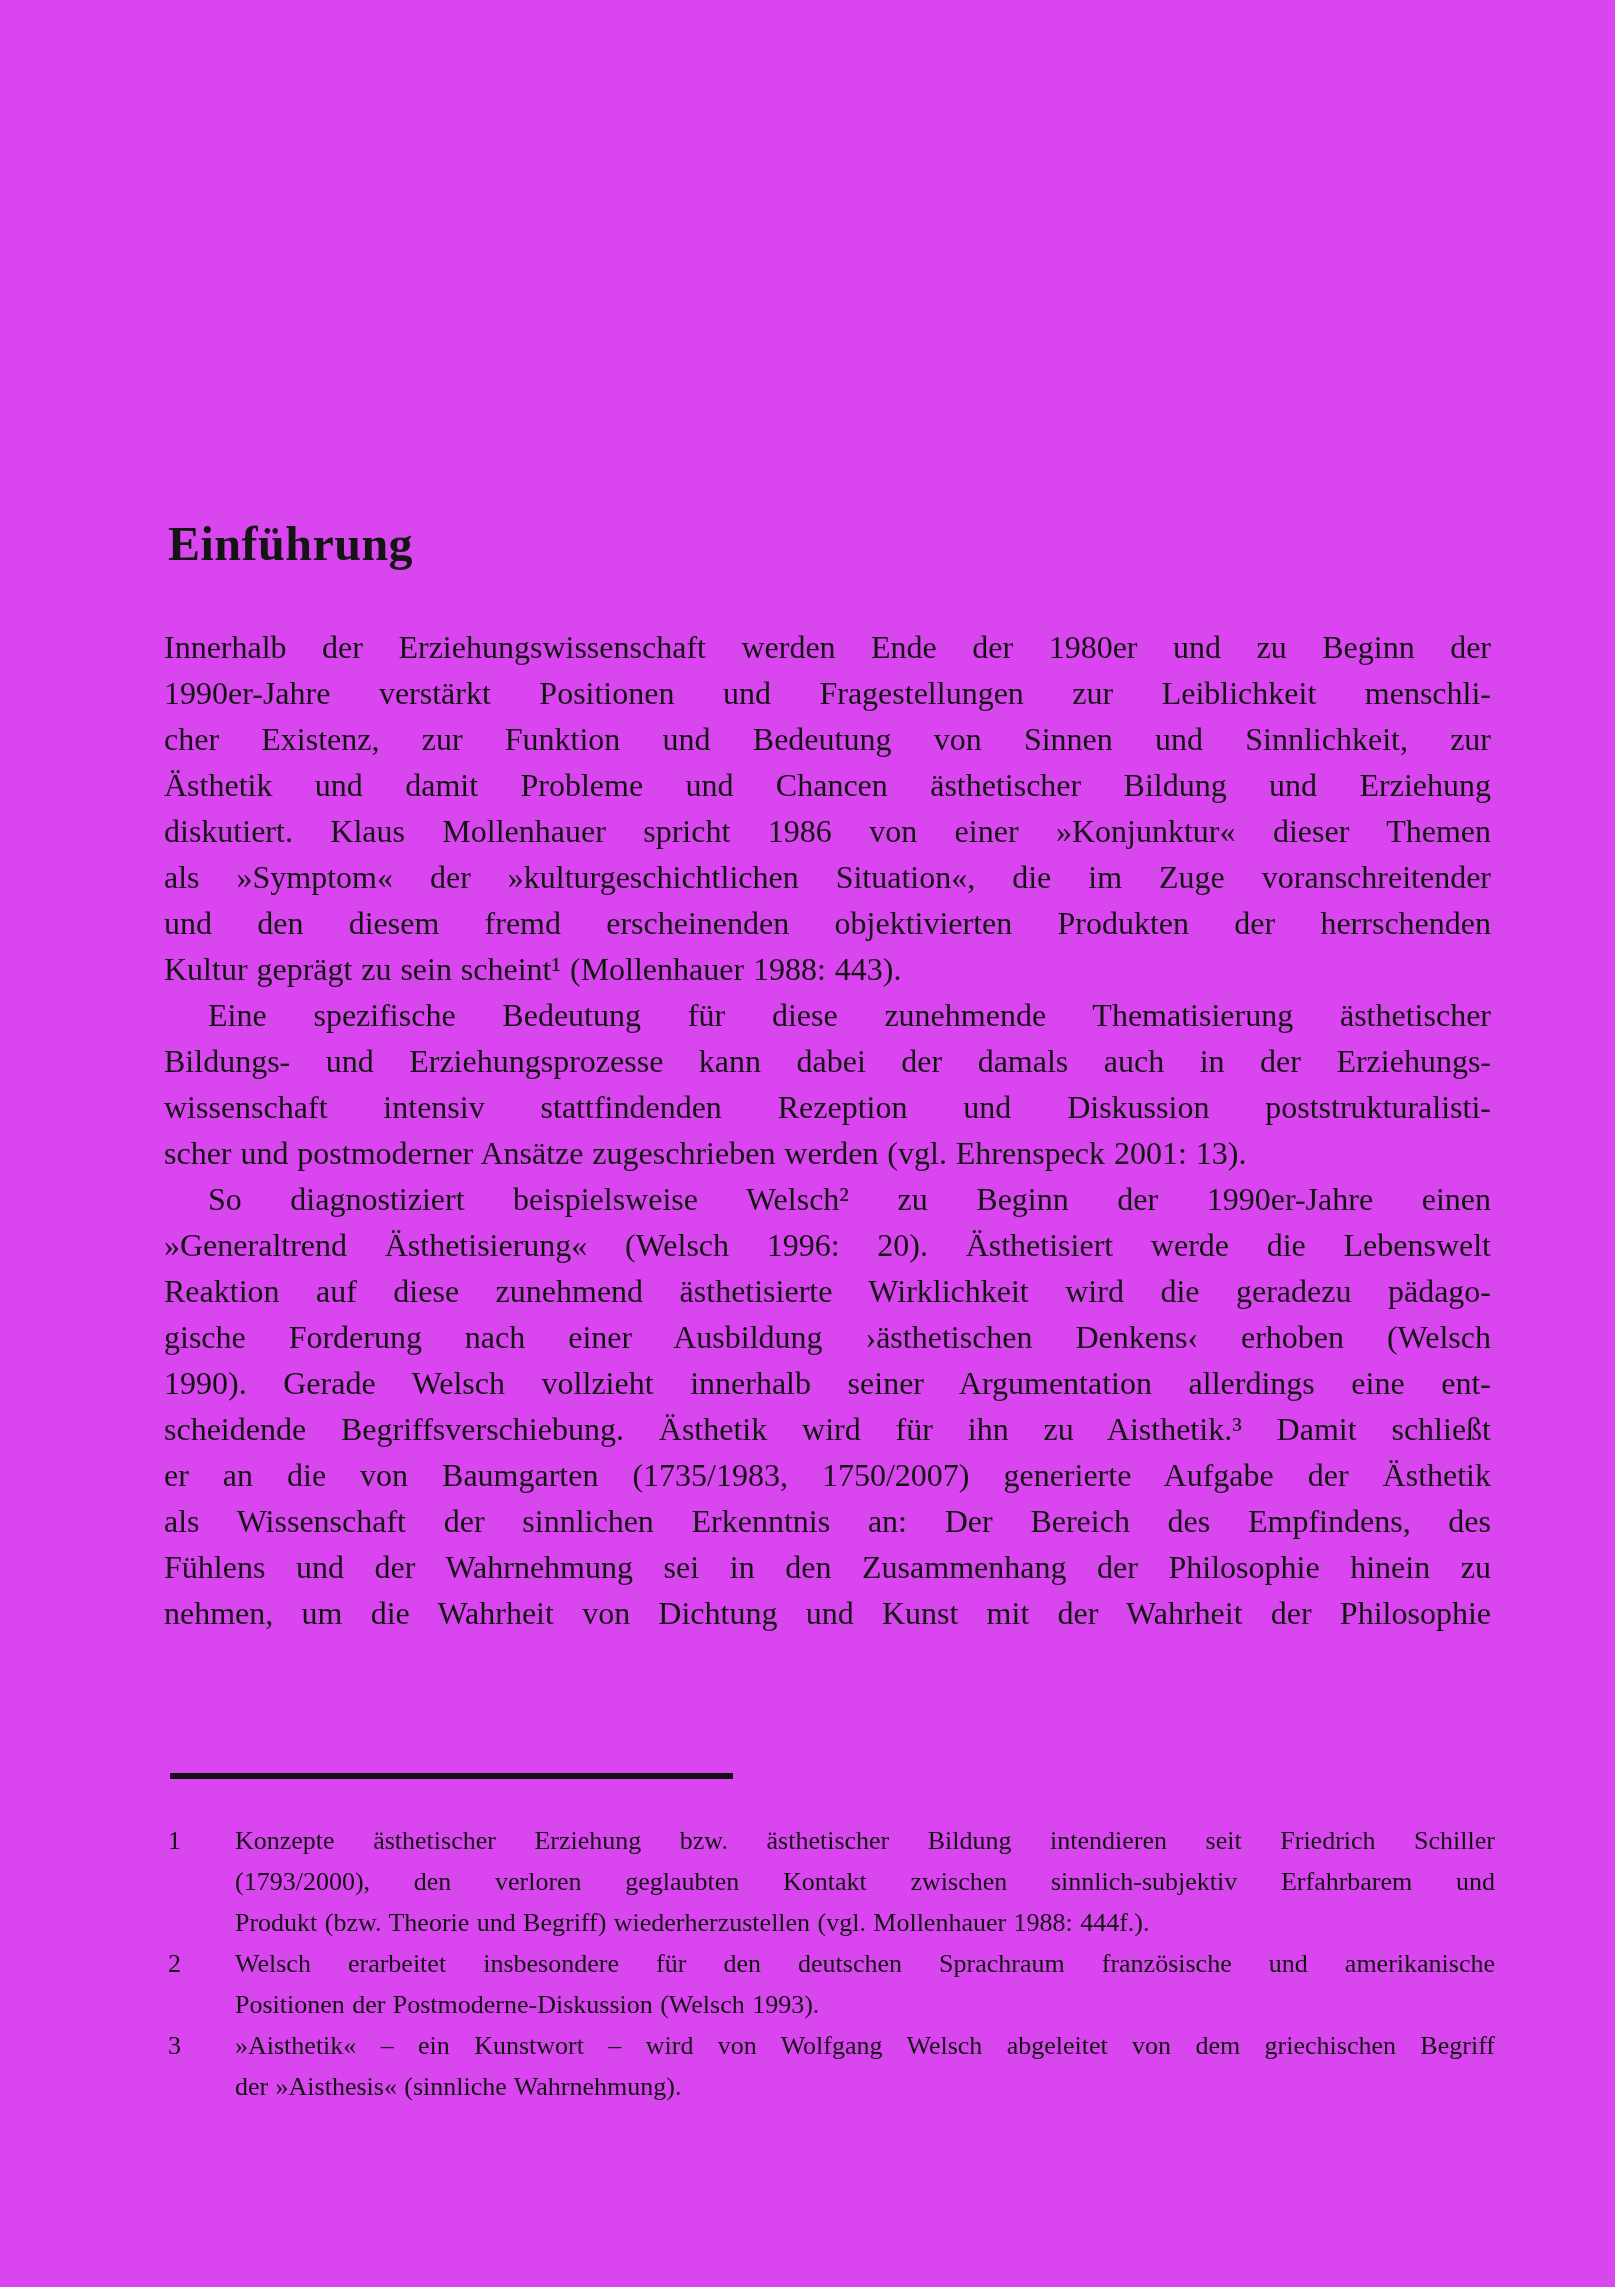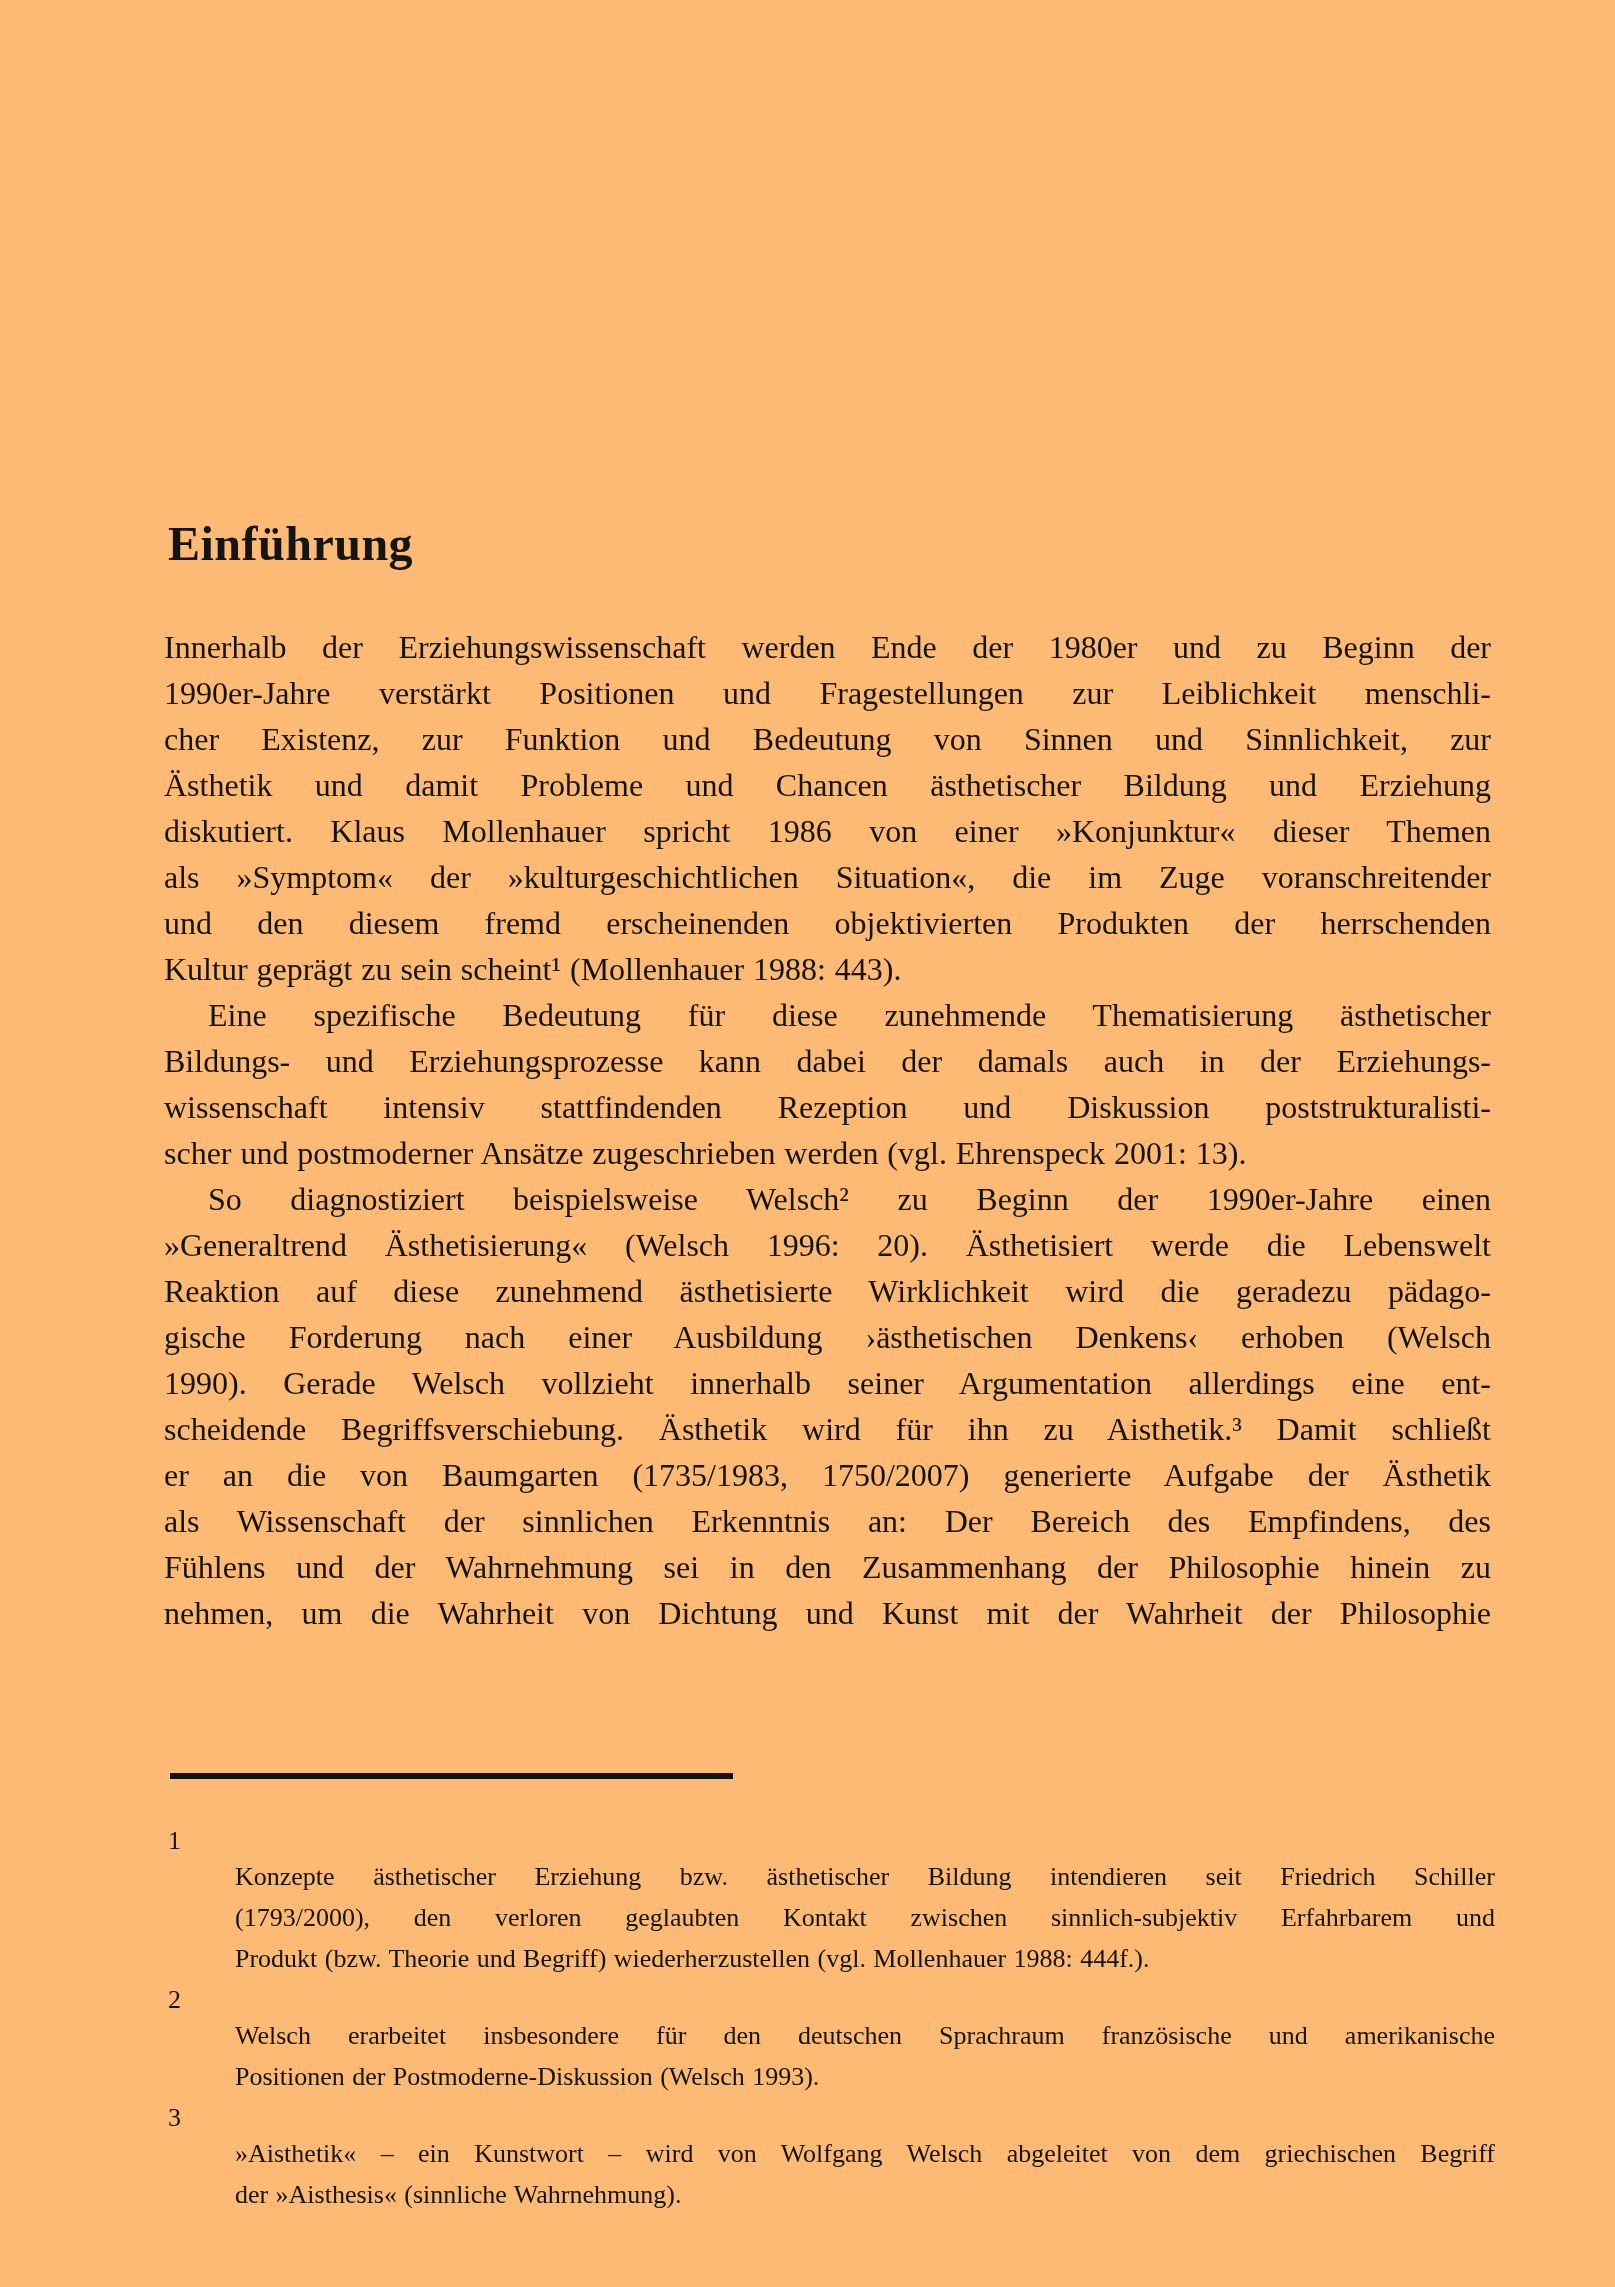--- a/index.html
+++ b/index.html
@@ -1,20 +1,20 @@
 <!DOCTYPE html>
 <html style="font-size:14.8px"><head>
 <meta charset="utf-8">
 <style>
   html, body { margin: 0; padding: 0; background: #e8e8e8; }
   .page {
     position: relative;
     width: 1615px;
     height: 2288px;
-    background: #fdba74;
+    background: #d946ef;
     color: #141414;
     font-family: "Liberation Serif", "DejaVu Serif", serif;
     overflow: hidden;
   }
   .title {
     position: absolute;
     left: 168px;
     top: 520px;
     margin: 0;
     font-size: 48px;
@@ -52,21 +52,21 @@
   .footnotes {
     position: absolute;
     left: 168px;
     top: 1820px;
     width: 1327px;
     font-size: 26px;
     line-height: 41px;
   }
   .fn { display: flex; }
   .fn-num { flex: none; width: 67px; }
-  .fn-lines { flex: 1 1 auto; min-width: 0; margin-top: 36px; }
+  .fn-lines { flex: 1 1 auto; min-width: 0; }
   .fn-line {
     height: 41px;
     overflow: visible;
     text-align: justify;
     text-align-last: justify;
     white-space: nowrap;
   }
   .fn-line.last { text-align-last: left; }
 </style>
 </head>

